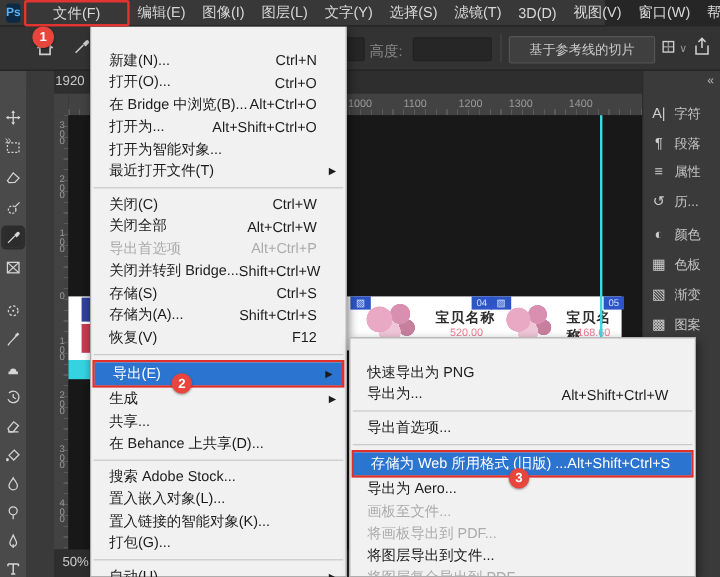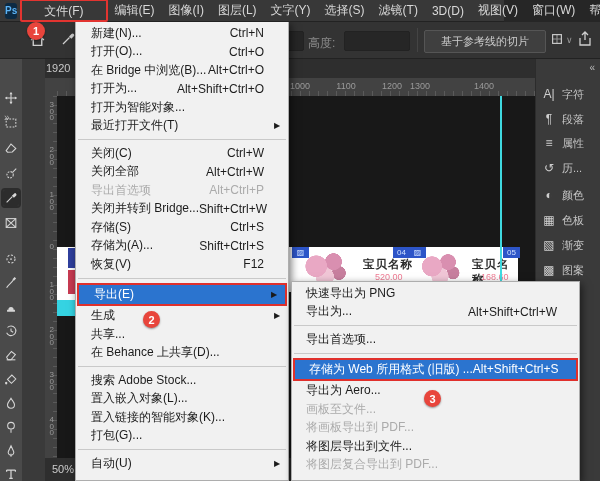--- a/index.html
+++ b/index.html
@@ -66,21 +66,21 @@
   #tool-expand{position:absolute;left:4px;top:54px;color:#bbb;font-size:10px;}
   
   #rightpanel{position:absolute;left:535px;top:58px;width:65px;height:423px;background:#3a3a3a;
               border-left:1px solid #2c2c2c;z-index:1;}
   #panel-collapse{position:absolute;right:6px;top:4px;color:#bbb;font-size:10px;}
   .rp-item{position:absolute;left:0;width:65px;height:22px;display:flex;align-items:center;}
   .rp-icon{width:26px;text-align:center;color:#cfcfcf;font-size:12px;}
   .rp-label{color:#c5c5c5;font-size:11px;}
   
   .menu-panel{position:absolute;background:#f1f1f1;border:1px solid #adadad;
-              box-shadow:2px 3px 8px rgba(0,0,0,.55);z-index:5;padding-top:2px;box-sizing:border-box;}
+              box-shadow:2px 3px 8px rgba(0,0,0,.55);z-index:5;padding-top:19px;box-sizing:border-box;}
   #file-menu{left:75px;top:21px;width:214px;height:460px;}
   #export-submenu{left:291px;top:281px;width:289px;height:200px;}
   .mrow{height:18.5px;display:flex;align-items:center;font-size:12px;color:#1c1c1c;padding-left:15px;}
   #export-submenu .mrow{padding-left:14px;}
   .mrow .lab{white-space:nowrap;}
   .mrow .sc{margin-left:auto;padding-right:10px;white-space:nowrap;}
   #export-submenu .mrow .sc{padding-right:8px;}
   .mrow .arr{width:12px;font-size:8px;color:#1c1c1c;margin-right:2px;}
   .mrow.disabled{color:#ababab;}
   .mrow.disabled .arr{color:#ababab;}
@@ -100,21 +100,21 @@
 
   <div id="tabstrip">
     <span id="doc-tab-text">1920</span>
   </div>
 
   <div id="ruler-corner"></div>
   <div id="ruler-h">
     <span class="hlab" style="left:228px">1000</span>
     <span class="hlab" style="left:274px">1100</span>
     <span class="hlab" style="left:320px">1200</span>
-    <span class="hlab" style="left:348px">1300</span>
+    <span class="hlab" style="left:362px">1300</span>
     <span class="hlab" style="left:412px">1400</span>
   </div>
   <div id="ruler-v">
     <span class="vlab" style="left:2px;top:6px">300</span>
     <span class="vlab" style="left:2px;top:51px">200</span>
     <span class="vlab" style="left:2px;top:96px">100</span>
     <span class="vlab" style="left:2px;top:148px">0</span>
     <span class="vlab" style="left:2px;top:186px">100</span>
     <span class="vlab" style="left:2px;top:231px">200</span>
     <span class="vlab" style="left:2px;top:276px">300</span>

